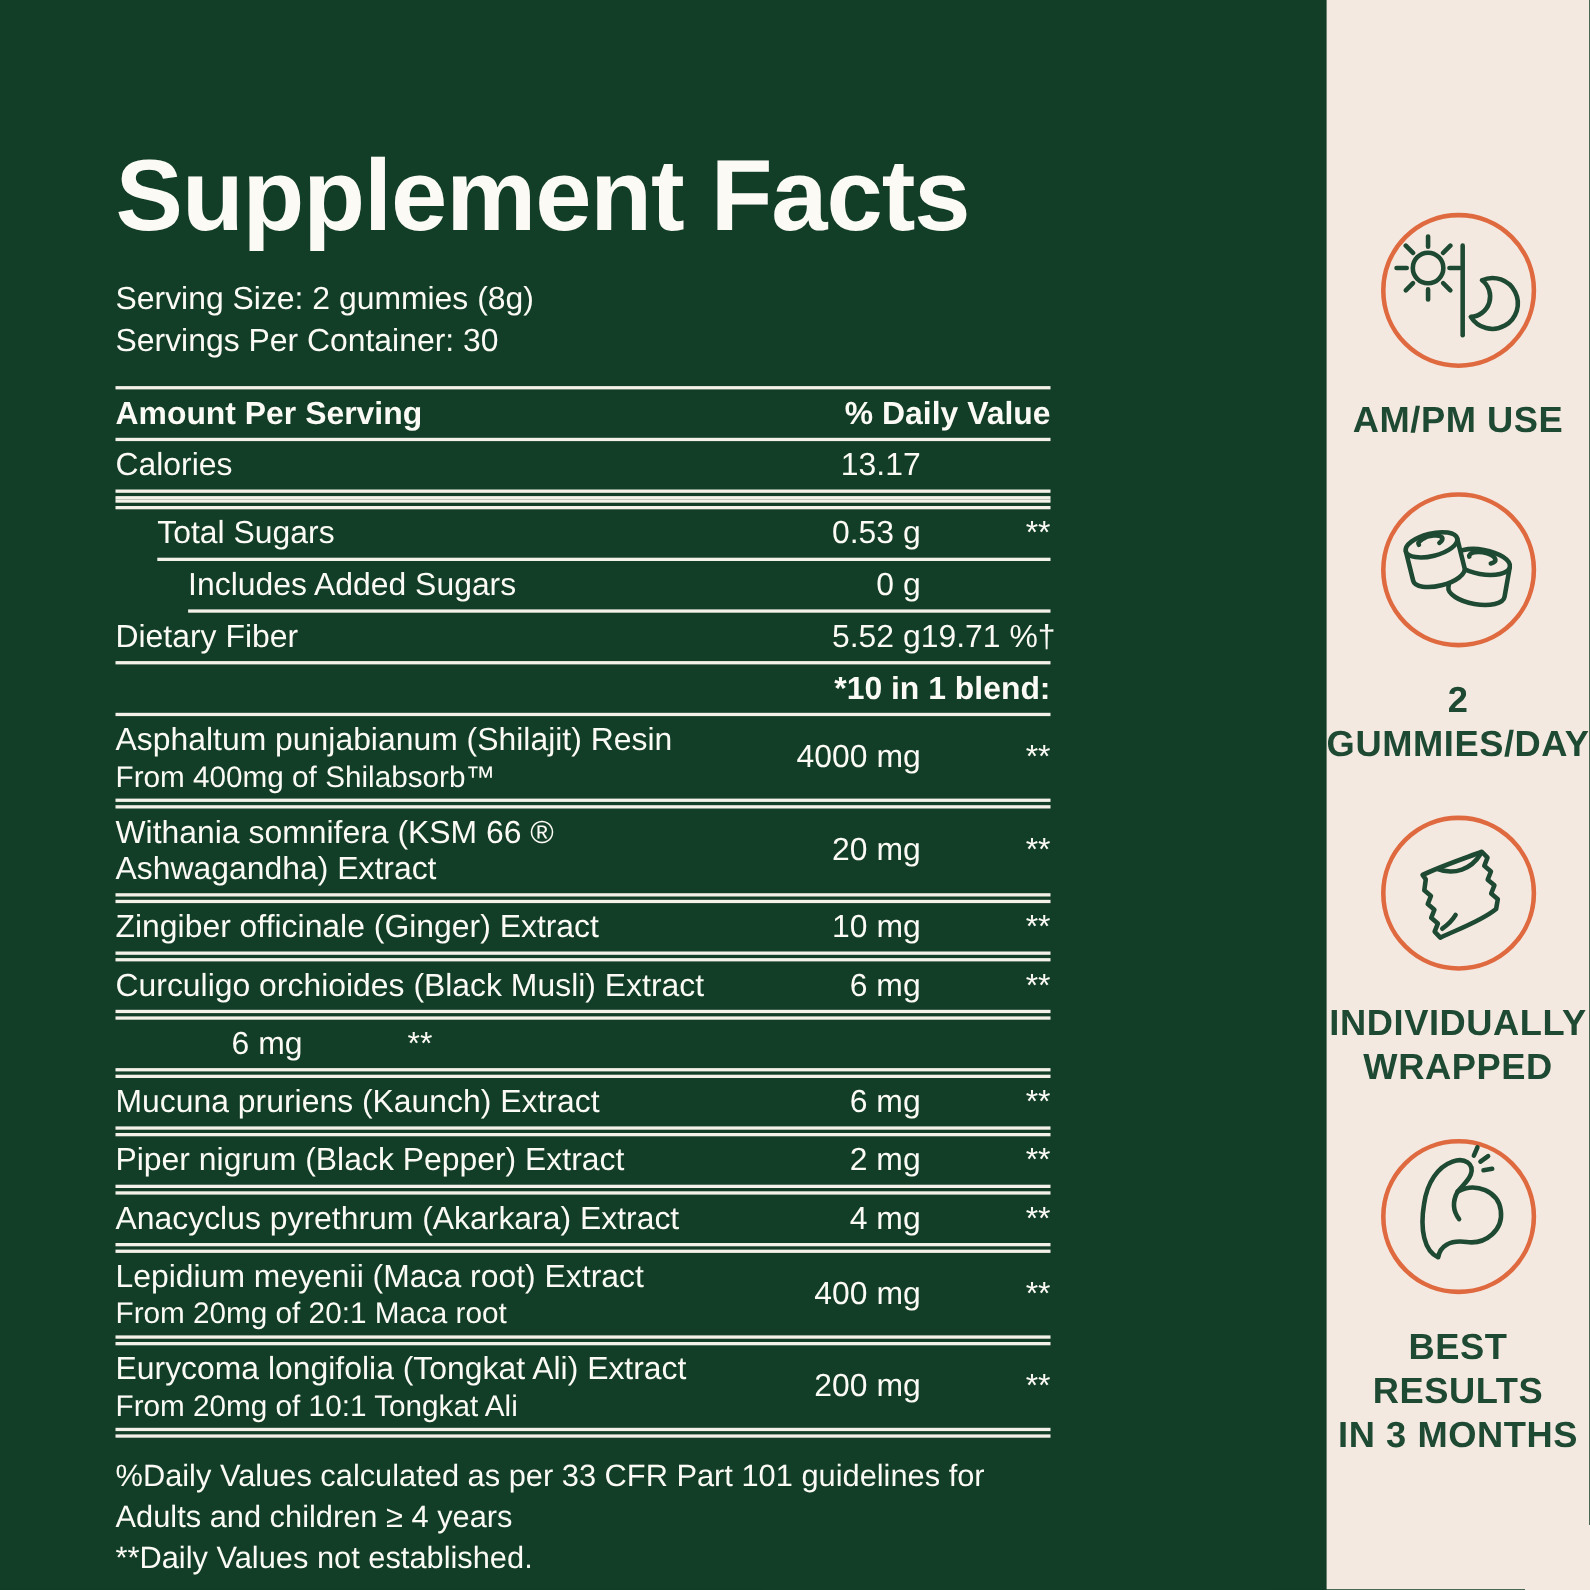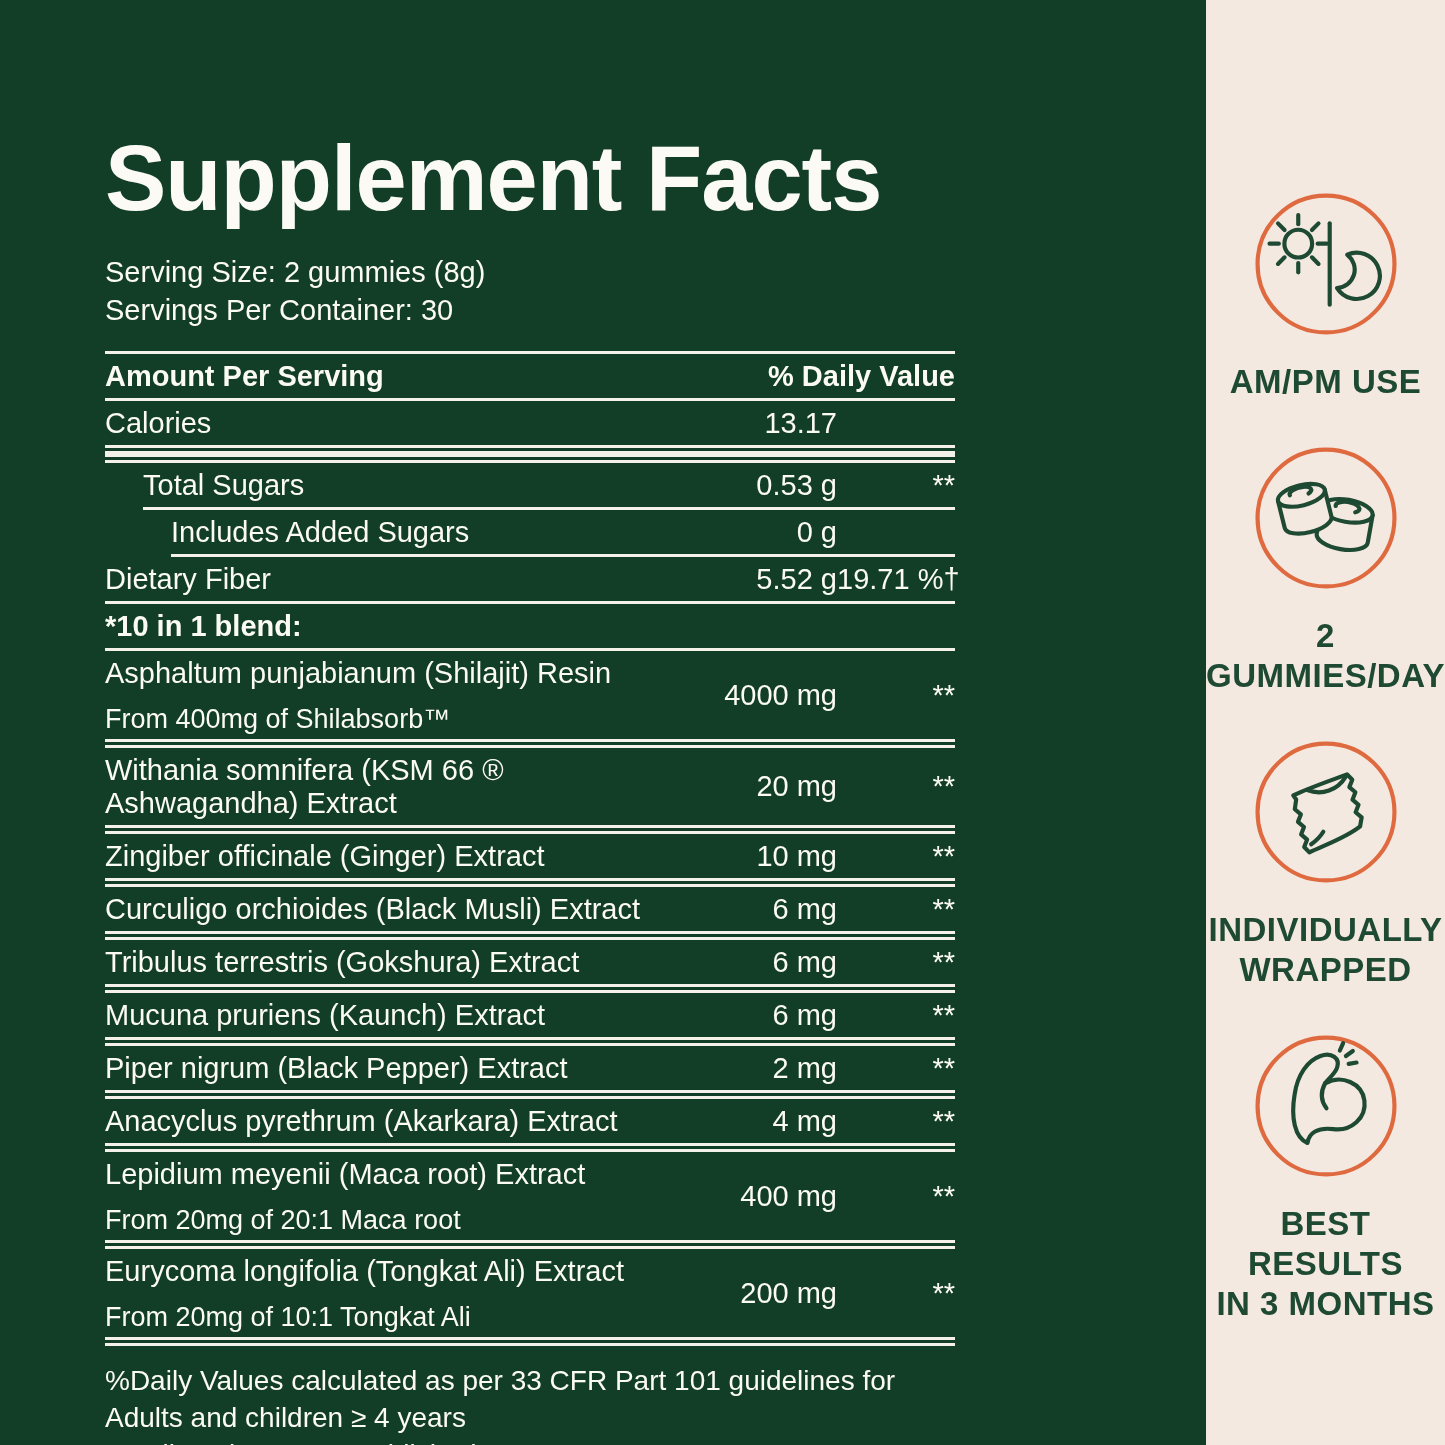--- a/index.html
+++ b/index.html
@@ -46,23 +46,23 @@
   .frow{
     display:flex;align-items:center;
     padding:6px 0 5px 0;
     font-size:29px;line-height:33px;
   }
   .frow .name{flex:1;padding-right:10px;}
   .frow .name.ind1{padding-left:38px;}
   .frow .name.ind2{padding-left:66px;}
   .frow .amt{width:170px;text-align:right;white-space:nowrap;}
   .frow .dv{width:118px;text-align:right;white-space:nowrap;}
-  .frow .sub{font-size:27px;line-height:29px;margin-top:15px;}
+  .frow .sub{font-size:27px;line-height:29px;margin-top:2px;}
   .bold{font-weight:bold;}
-  .heading-row{padding:6px 0 5px 0;font-size:29px;line-height:33px;font-weight:bold;}
+  .heading-row{padding:6px 0 5px 0;font-size:29px;line-height:33px;font-weight:bold;text-align:right;}
   .footnotes{
     margin-top:16px;
     font-size:28px;line-height:37px;
   }
 
   
   .sidebar{
     flex:1;height:100%;
     background:var(--cream);
     display:flex;flex-direction:column;align-items:center;
@@ -165,21 +165,20 @@
         <div class="sep dbl"></div>
 
         <div class="frow">
           <div class="name">Curculigo orchioides (Black Musli) Extract</div>
           <div class="amt">6 mg</div>
           <div class="dv">**</div>
         </div>
         <div class="sep dbl"></div>
 
         <div class="frow">
-          <div class="name">Tribulus terrestris (Gokshura) Extract</div>
           <div class="amt">6 mg</div>
           <div class="dv">**</div>
         </div>
         <div class="sep dbl"></div>
 
         <div class="frow">
           <div class="name">Mucuna pruriens (Kaunch) Extract</div>
           <div class="amt">6 mg</div>
           <div class="dv">**</div>
         </div>

